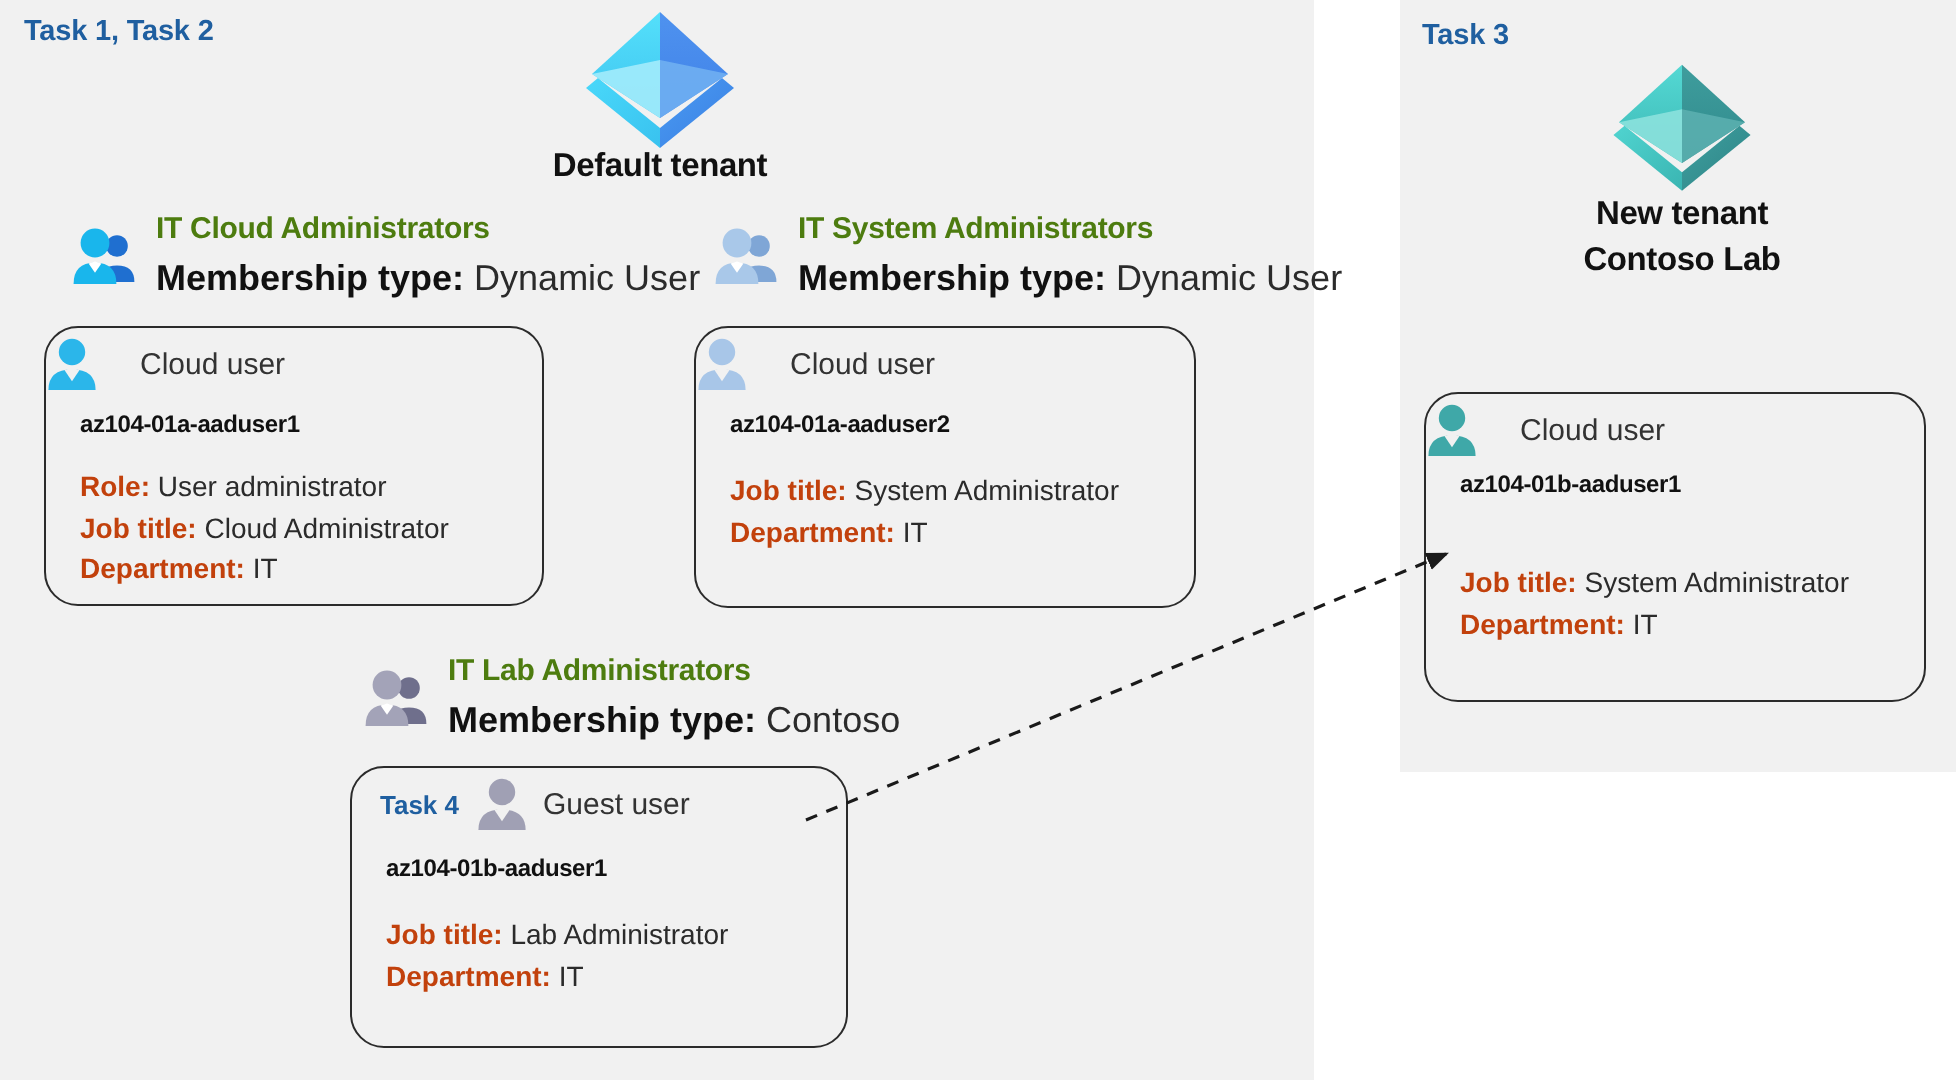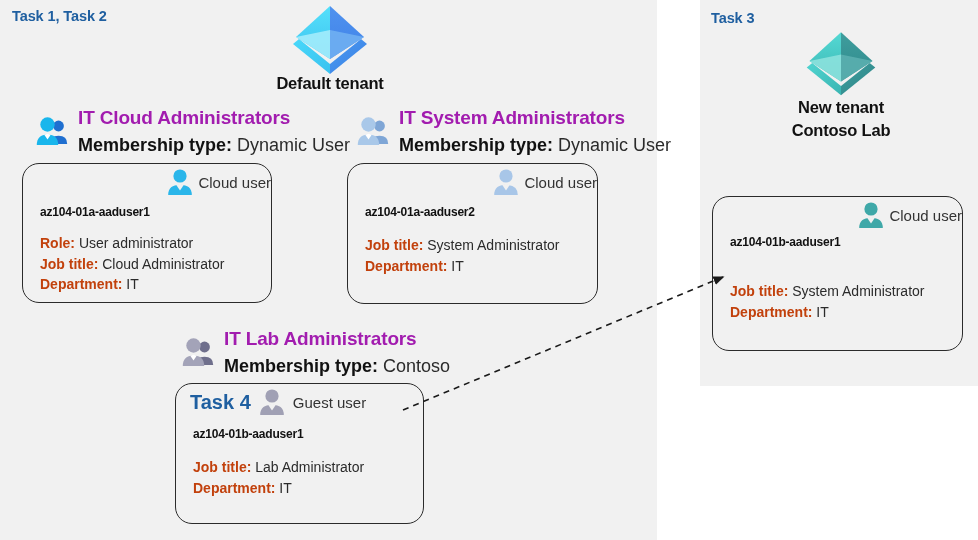--- a/index.html
+++ b/index.html
@@ -62,22 +62,22 @@
     align-items: center;
     gap: 6px;
   }
   #group-cloud-admins  { left: 36px;  top: 104px; }
   #group-sys-admins    { left: 357px; top: 104px; }
   #group-lab-admins    { left: 182px; top: 325px; }
 
   .group-text-wrap { display: flex; flex-direction: column; }
   .group-title {
     font-weight: bold;
-    font-size: 19px;
-    color: #a21caf;
+    font-size: 15px;
+    color: #4d7c0f;
     white-space: nowrap;
     line-height: 1.45;
     letter-spacing: -0.15px;
   }
   .group-membership {
     font-size: 18px;
     color: #2b2b2b;
     white-space: nowrap;
     line-height: 1.5;
   }
@@ -92,29 +92,29 @@
     box-sizing: border-box;
   }
   #card-aaduser1      { left: 22px;  top: 163px; width: 250px; height: 140px; }
   #card-aaduser2      { left: 347px; top: 163px; width: 251px; height: 141px; }
   #card-guest-aaduser { left: 175px; top: 383px; width: 249px; height: 141px; }
   #card-new-aaduser   { left: 712px; top: 196px; width: 251px; height: 155px; }
 
   .card-head {
     display: flex;
     align-items: center;
-    gap: 5px;
-    justify-content: flex-end;
+    gap: 21px;
+    justify-content: flex-start;
     padding-top: 4px;
   }
   .card-head.with-task { justify-content: flex-start; padding-left: 14px; gap: 8px; }
   .card-head-task {
     color: #1f5fa0;
     font-weight: bold;
-    font-size: 20px;
+    font-size: 13px;
     white-space: nowrap;
   }
   .card-usertype {
     font-size: 15px;
     color: #333;
     white-space: nowrap;
   }
 
   .card-username {
     font-weight: bold;

